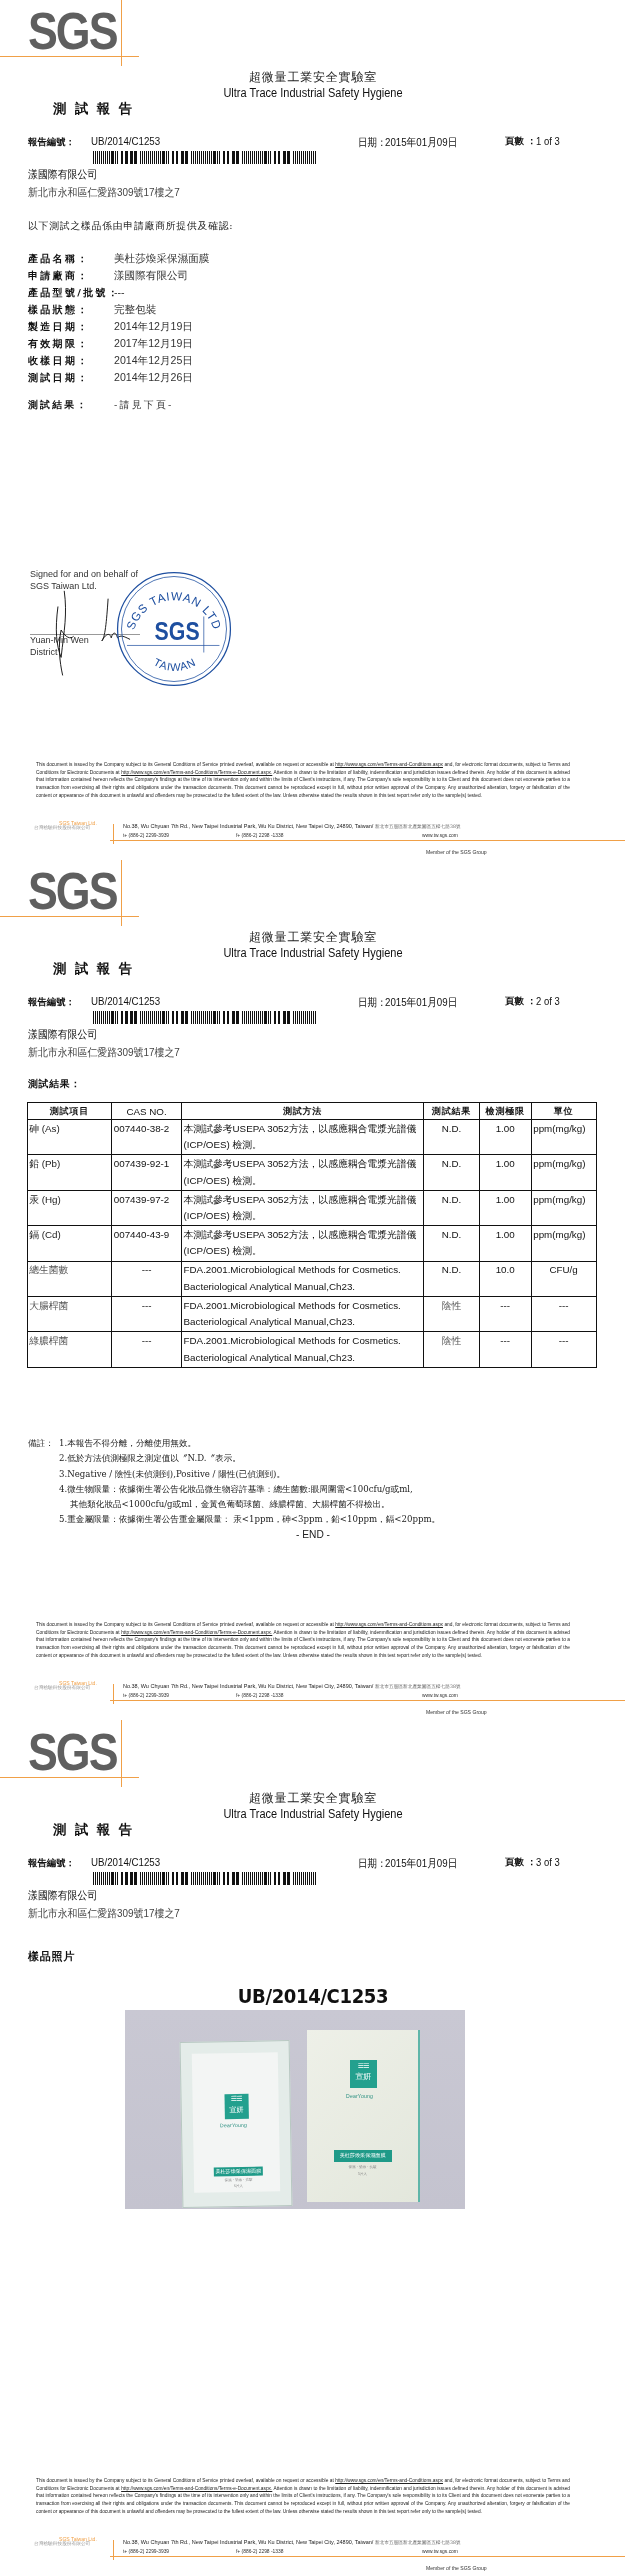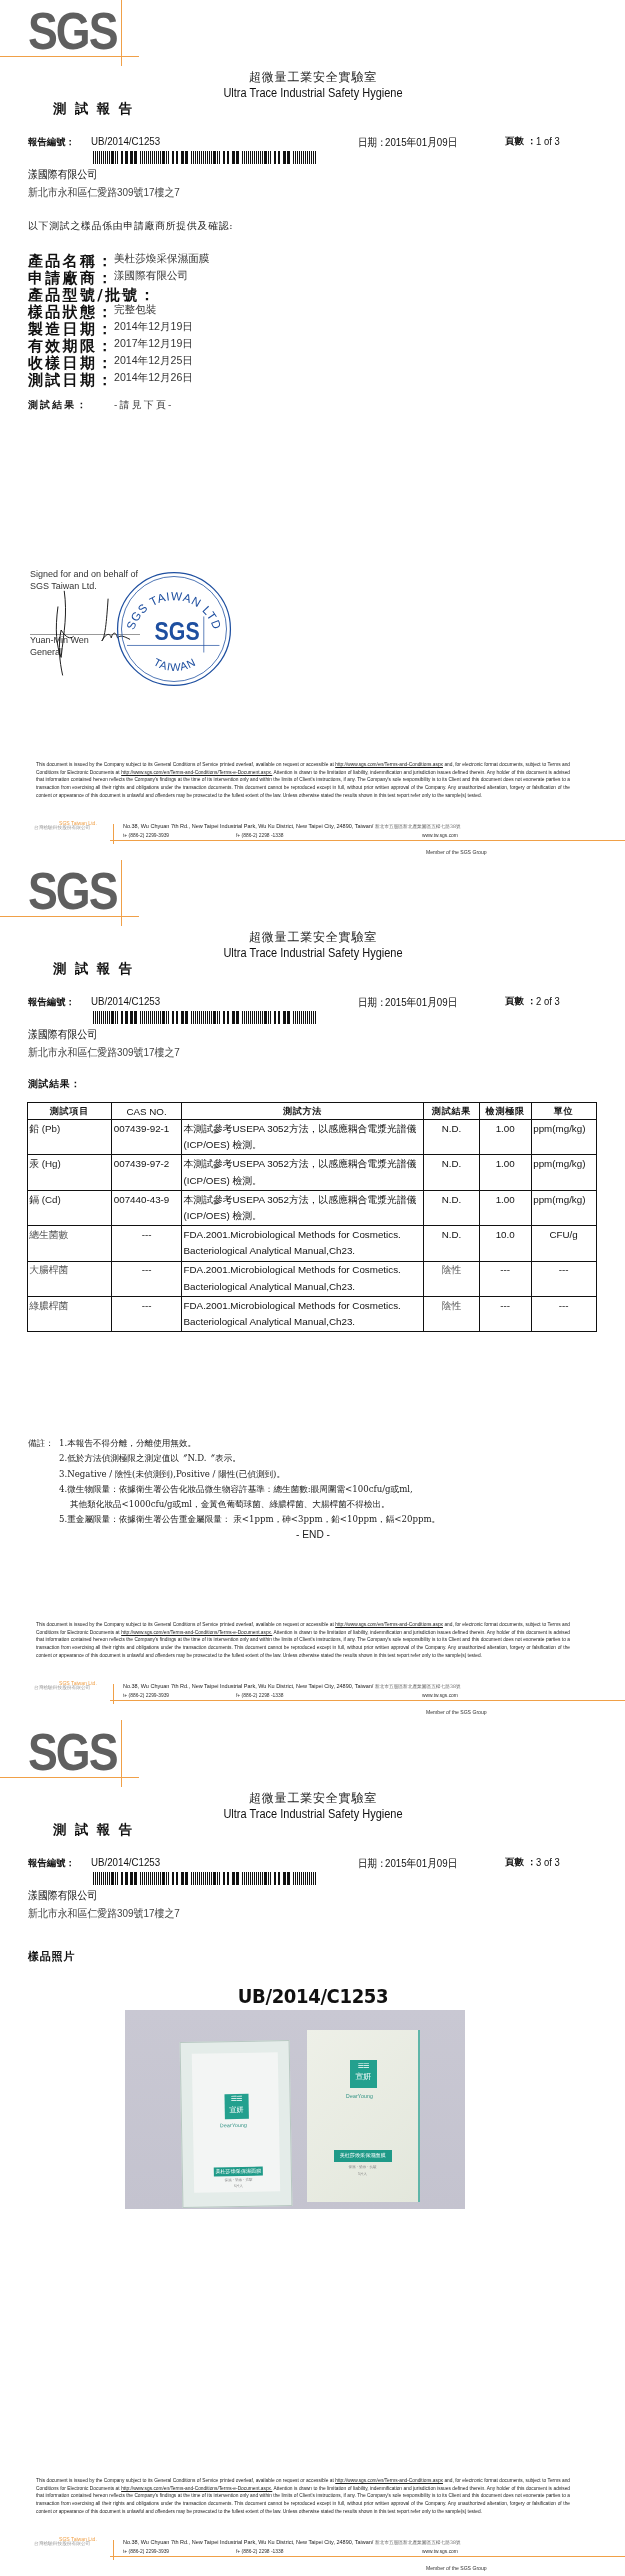--- a/index.html
+++ b/index.html
@@ -32,21 +32,21 @@
     .barcode { position: absolute; left: 93px; top: 151px; width: 223px; height: 13.3px;
       background: repeating-linear-gradient(90deg, #111 0 0.8px, #fff 0.8px 1.6px, #111 1.6px 3.1px, #fff 3.1px 3.9px, #111 3.9px 4.7px, #fff 4.7px 6.3px, #111 6.3px 7px, #fff 7px 7.8px, #111 7.8px 9.4px, #fff 9.4px 10.2px); }
 
     .client-name { position: absolute; left: 28px; top: 167px; font-size: 11px; color: #111; transform: scaleX(0.9); transform-origin: left top; }
     .client-addr { position: absolute; left: 28px; top: 185px; font-size: 11px; color: #444; transform: scaleX(0.9); transform-origin: left top; }
 
     
     .intro { position: absolute; left: 28px; top: 220px; font-family: "DejaVu Serif", serif; font-size: 9.8px; color: #222; letter-spacing: 0.8px; }
     .fields { position: absolute; left: 28px; top: 252px; width: 469px; }
     .field { position: relative; height: 17px; }
-    .field .fl { position: absolute; left: 0; top: 0; font-family: "DejaVu Serif", serif; font-weight: bold; font-size: 15px; letter-spacing: 2.3px; color: #111; }
+    .field .fl { position: absolute; left: 0; top: 0; font-family: "DejaVu Serif", serif; font-weight: bold; font-size: 10px; letter-spacing: 2.3px; color: #111; }
     .field .fv { position: absolute; left: 86px; top: 0; font-size: 10.6px; color: #333; }
     .field .fv.dash { left: 86px; }
     .results-line { position: absolute; left: 28px; top: 399px; width: 313px; }
     .results-line .fl { position: absolute; left: 0; top: 0; font-family: "DejaVu Serif", serif; font-weight: bold; font-size: 9.8px; letter-spacing: 2.3px; }
     .results-line .fv { position: absolute; left: 86px; top: 0; font-family: "DejaVu Serif", serif; font-size: 9.8px; letter-spacing: 2.3px; color: #333; }
 
     .signed { position: absolute; left: 30px; top: 569px; font-size: 9px; color: #333; line-height: 11.7px; }
     .sig-line { position: absolute; left: 30px; top: 634px; width: 110px; height: 0.8px; background: #999; }
     .signer { position: absolute; left: 30px; top: 635px; font-size: 9px; color: #333; line-height: 11.7px; }
     .signature { position: absolute; left: 47px; top: 583px; width: 94px; height: 94px; }
@@ -170,21 +170,21 @@
     <span class="fv">-請見下頁-</span>
   </div>
 
   <div class="signed">
     <div>Signed for and on behalf of</div>
     <div>SGS Taiwan Ltd.</div>
   </div>
   <div class="sig-line"></div>
   <div class="signer">
     <div>Yuan-Min Wen</div>
-    <div>General</div>
+    <div>District</div>
   </div>
   <svg class="signature" viewBox="0 0 120 120">
     <path d="M14 30 C10 60, 12 80, 18 95 C22 60, 26 40, 22 10 M18 60 C24 70, 30 72, 34 68 M18 60 C14 80, 16 100, 20 118" stroke="#111" stroke-width="1.2" fill="none"></path>
     <path d="M78 20 C76 50, 74 70, 70 74 C74 66, 80 62, 82 70 C84 62, 88 62, 90 70 C94 66, 98 68, 106 72" stroke="#111" stroke-width="1.2" fill="none"></path>
   </svg>
   <svg class="stamp" viewBox="0 0 148 148">
     <defs>
       <path id="stampArcTop" d="M 22 80 A 53 53 0 0 1 126 80"></path>
       <path id="stampArcBot" d="M 38 112 A 52 52 0 0 0 112 112"></path>
     </defs>
@@ -239,20 +239,28 @@
       <tr>
         <th class="c-item">測試項目</th>
         <th class="c-cas cas">CAS NO.</th>
         <th class="c-method">測試方法</th>
         <th class="c-res">測試結果</th>
         <th class="c-lim">檢測極限</th>
         <th class="c-unit">單位</th>
       </tr>
     </thead>
     <tbody>
+      <tr>
+        <td class="item">砷 (As)</td>
+        <td>007440-38-2</td>
+        <td class="method">本測試參考USEPA 3052方法，以感應耦合電漿光譜儀(ICP/OES) 檢測。</td>
+        <td class="c">N.D.</td>
+        <td class="c">1.00</td>
+        <td>ppm(mg/kg)</td>
+      </tr>
       <tr>
         <td class="item">鉛 (Pb)</td>
         <td>007439-92-1</td>
         <td class="method">本測試參考USEPA 3052方法，以感應耦合電漿光譜儀(ICP/OES) 檢測。</td>
         <td class="c">N.D.</td>
         <td class="c">1.00</td>
         <td>ppm(mg/kg)</td>
       </tr>
       <tr>
         <td class="item">汞 (Hg)</td>

